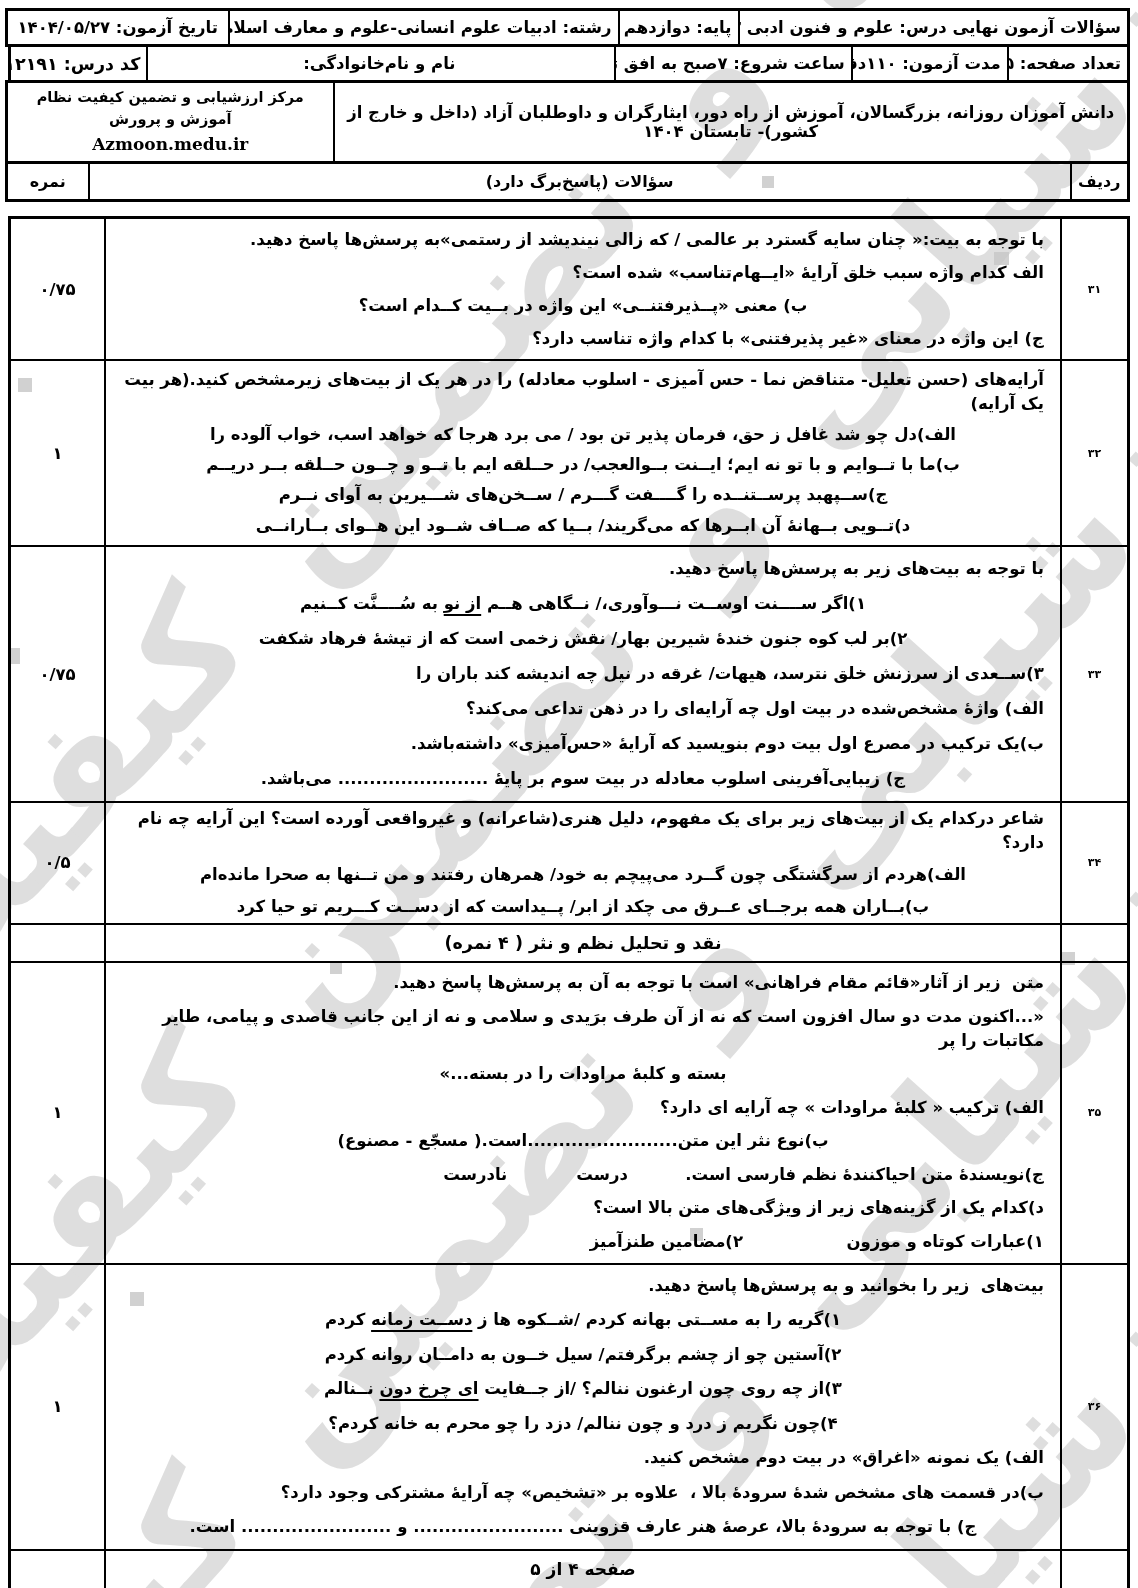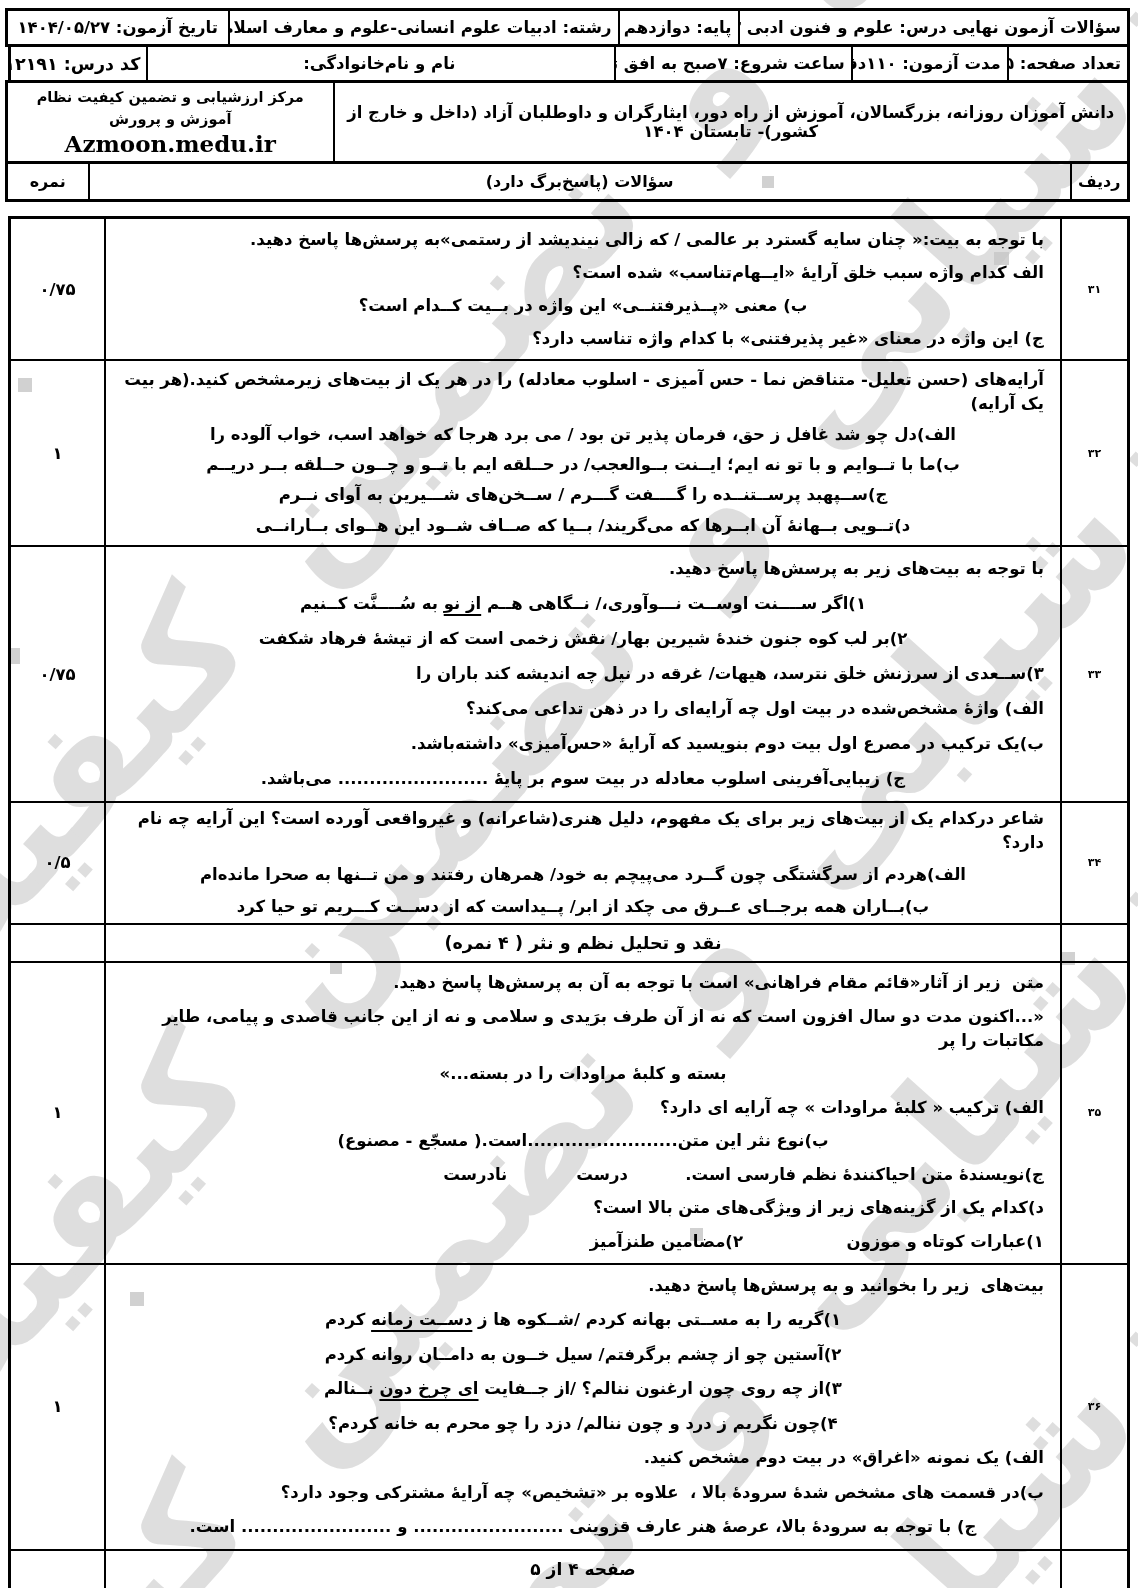--- a/index.html
+++ b/index.html
@@ -43,21 +43,21 @@
   .basmala { text-align: center; font-size: 17px; height: 26px; line-height: 24px; }
   table { border-collapse: collapse; width: 1122px; table-layout: fixed; background: transparent; }
   table.boxed { border: 3px solid #000; }
   td { border: 2.5px solid #000; background: transparent; vertical-align: middle; }
   .hrow td { text-align: center; font-size: 16.5px; height: 36px; padding: 2px 6px; overflow: hidden; white-space: nowrap; }
   .stack { margin-top: -3px; }
   .name-cell { text-align: right; padding-right: 10px !important; }
   .code-cell { font-size: 17.5px !important; }
   .center-cell { text-align: center; padding: 3px; }
   .center-cell .c1 { font-size: 14.5px; line-height: 22px; }
-  .center-cell .c2 { font-family: "DejaVu Serif", serif; font-size: 23px; line-height: 28px; direction: ltr; }
+  .center-cell .c2 { font-family: "DejaVu Serif", serif; font-size: 17px; line-height: 28px; direction: ltr; }
   .audience-cell { font-size: 16.5px; text-align: center; height: 62px; padding: 2px 8px; }
   .qh td { text-align: center; font-size: 16px; height: 38px; margin-left: 34px; }
   .gap { height: 14px; }
   
   .c-num   { width: 58px; text-align: center; font-size: 11px; }
   .c-body  { width: 820px; padding: 4px 16px; }
   .c-score { width: 82px; text-align: center; font-size: 16.5px; }
   .lines { display: flex; flex-direction: column; justify-content: space-around; }
   .line { font-size: 16.5px; line-height: 1.45; white-space: pre-wrap; }
   .line.r { text-align: right; }

